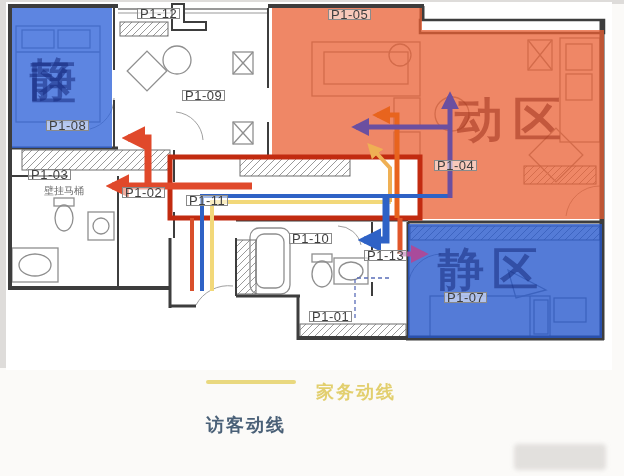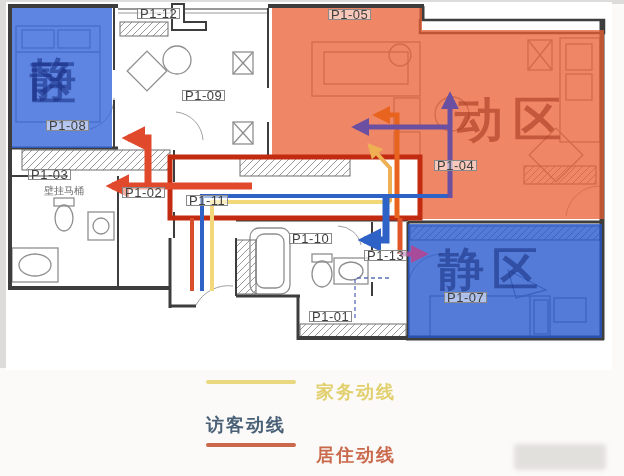--- a/index.html
+++ b/index.html
@@ -219,19 +219,15 @@
   <div class="note" style="left:44px;top:184px;">壁挂马桶</div>
 
   <div class="legend-row" id="lr1">
     <span class="legend-line"></span>
     <span class="legend-label">家务动线</span>
   </div>
   <div class="legend-row" id="lr2">
     <span class="legend-line"></span>
     <span class="legend-label">访客动线</span>
   </div>
-  <div class="legend-row" id="lr3">
-    <span class="legend-line"></span>
-    <span class="legend-label">居住动线</span>
-  </div>
 
   <div id="watermark"></div>
 </div>
 
 </body></html>

